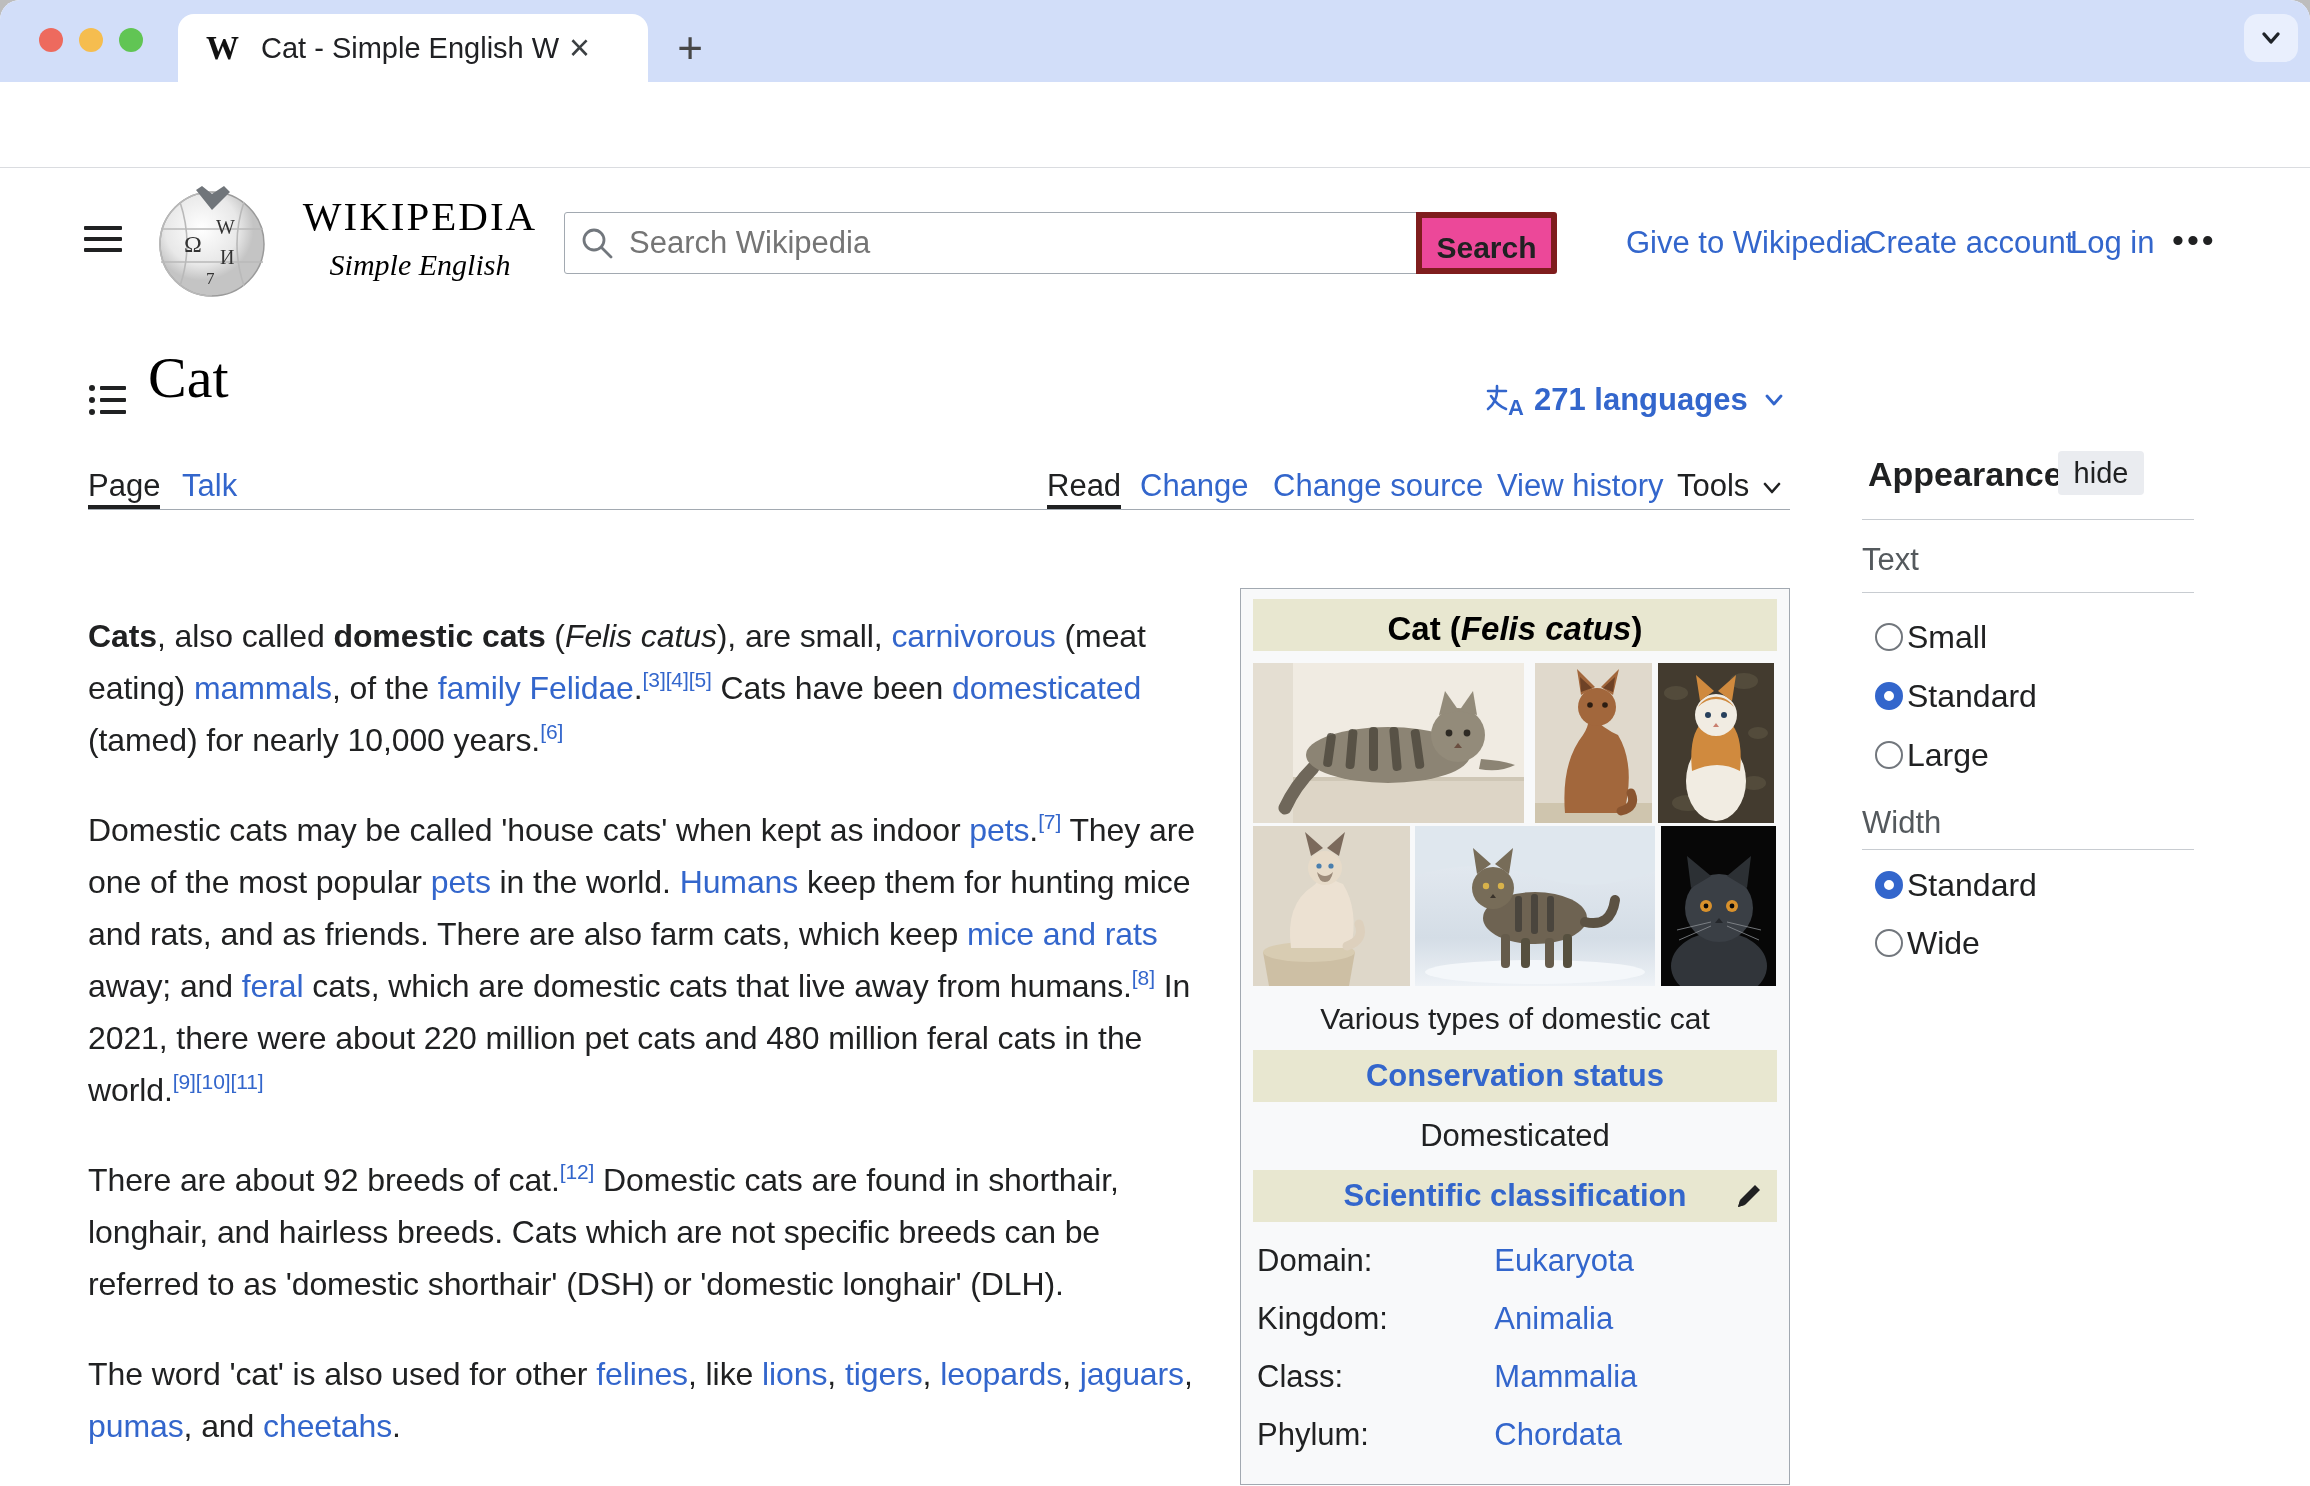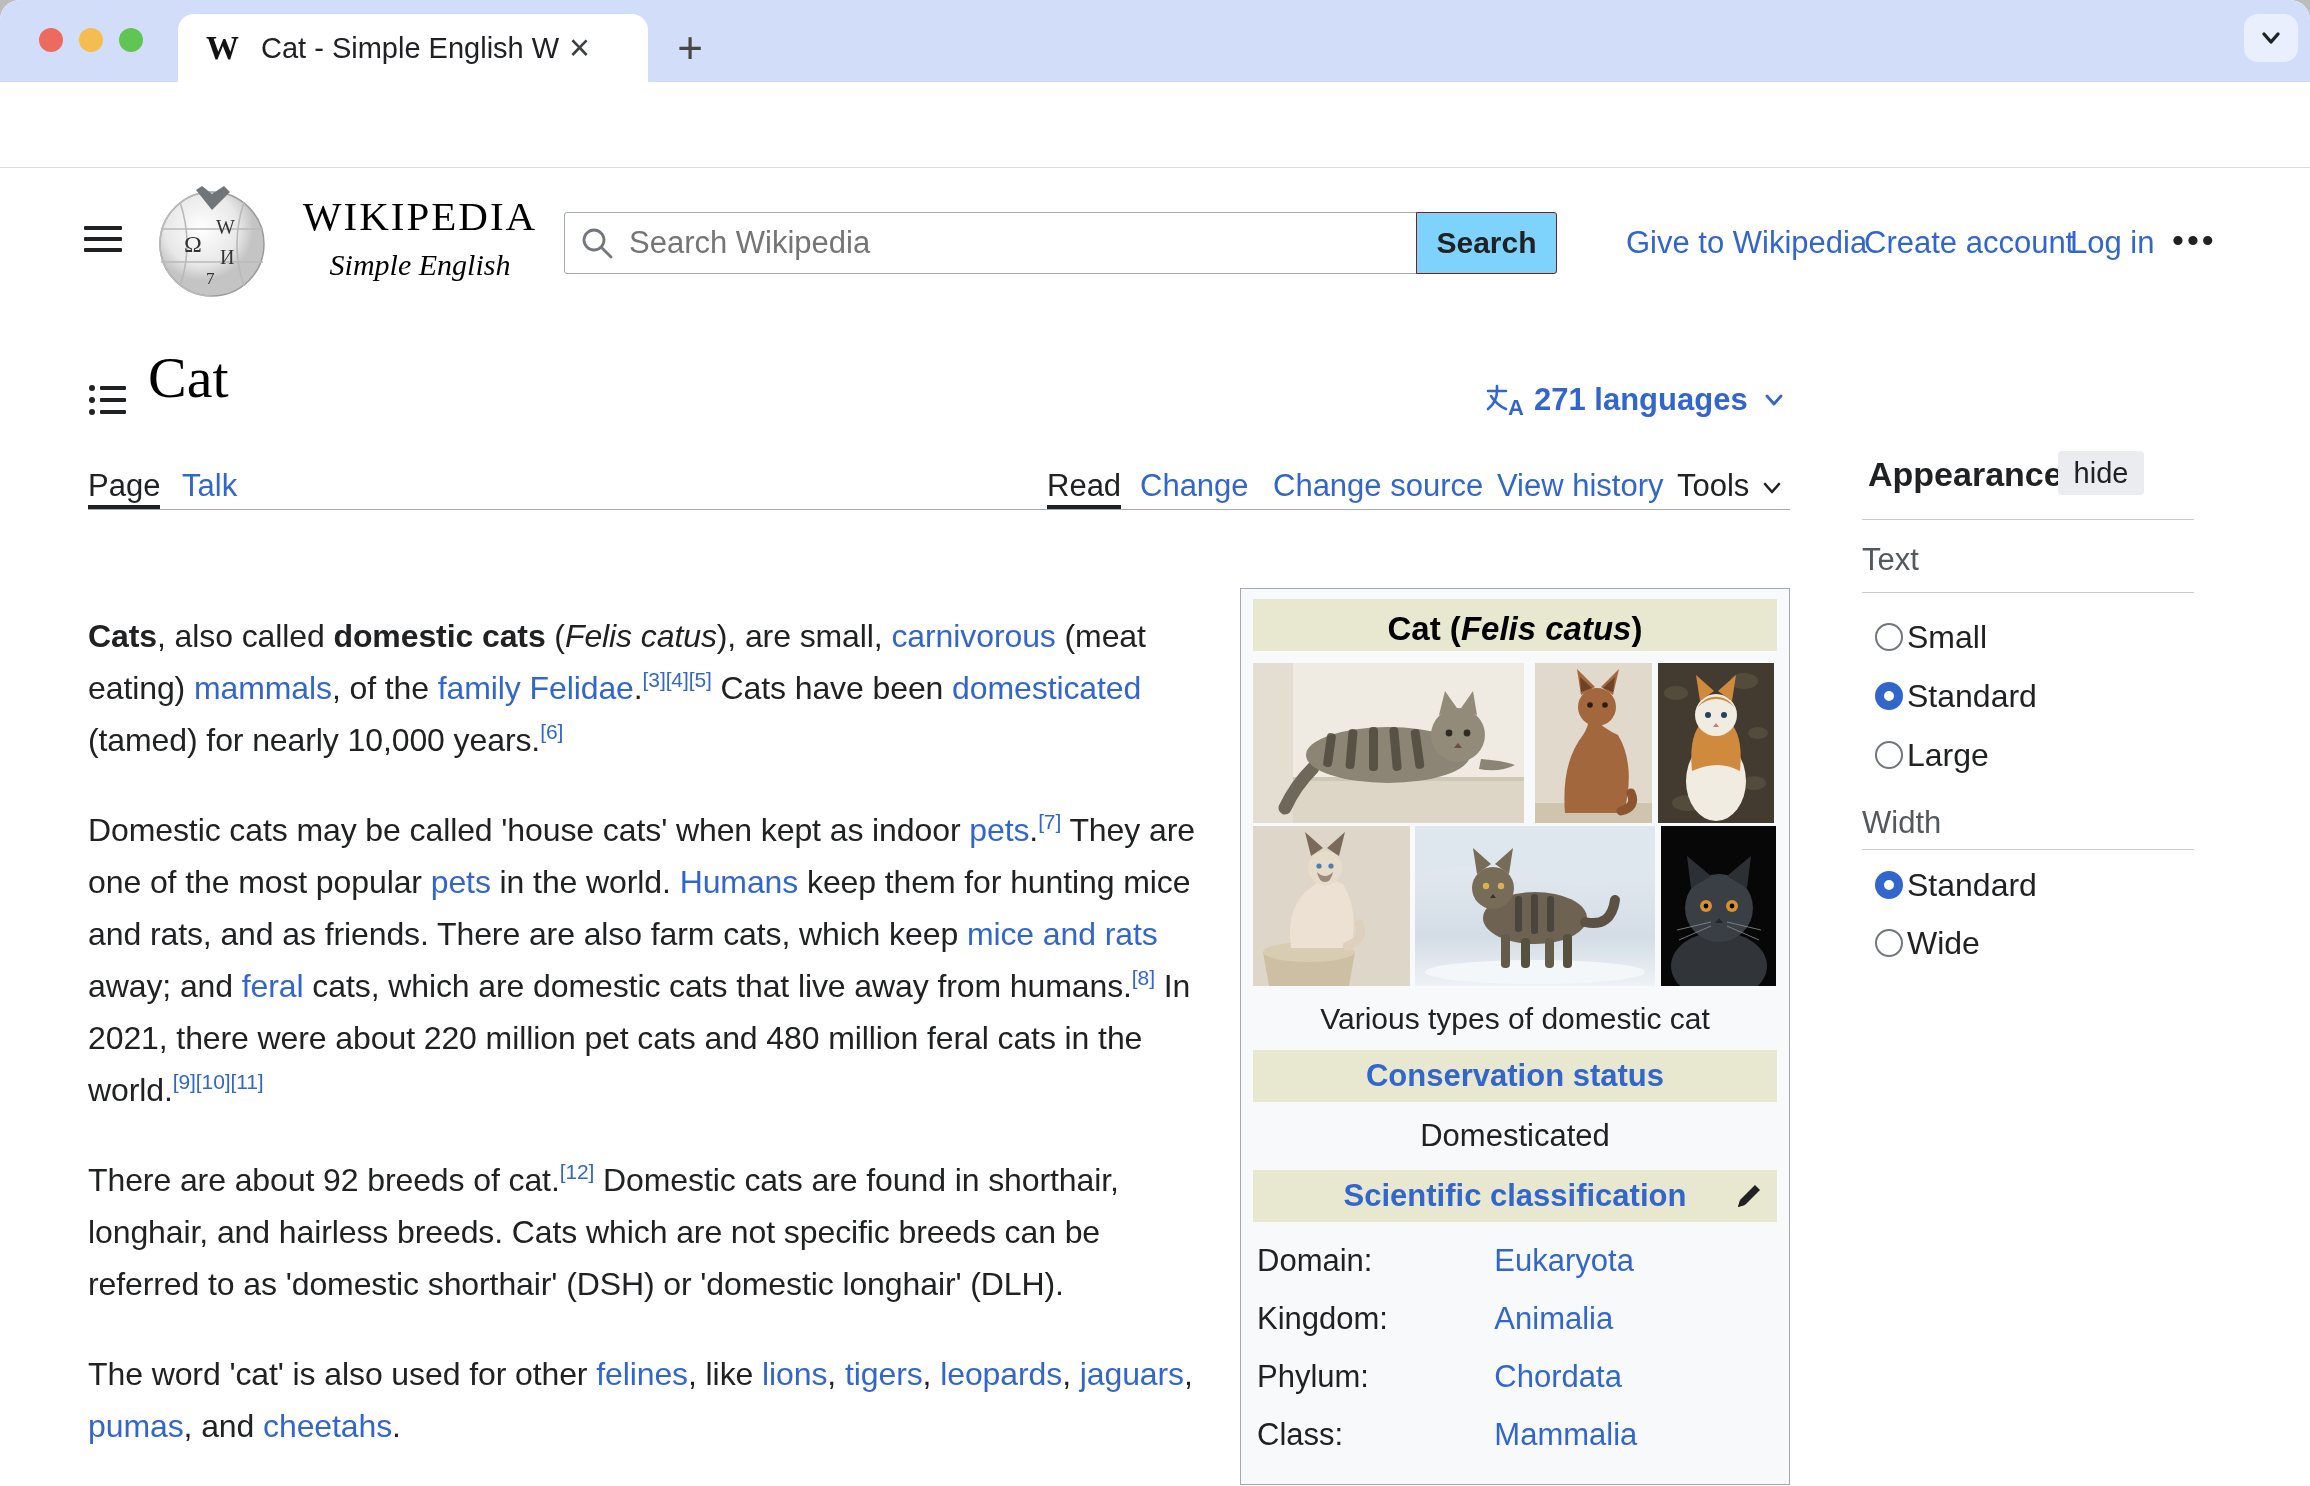--- a/index.html
+++ b/index.html
@@ -33,21 +33,21 @@
   
   .page{position:absolute;left:0;top:168px;width:2310px;height:1318px;background:#fff;overflow:hidden;}
   .burger{position:absolute;left:84px;top:58px;width:38px;height:28px;}
   .burger span{display:block;height:4px;background:#202122;margin-bottom:7px;border-radius:1px;}
   .globe{position:absolute;left:154px;top:16px;}
   .logotext{position:absolute;left:290px;top:24px;width:260px;text-align:center;}
   .logotext .big{font-family:"Liberation Serif",serif;font-size:41px;letter-spacing:2px;color:#000;}
   .logotext .small{font-family:"Liberation Serif",serif;font-style:italic;font-size:30px;color:#000;margin-top:8px;}
   .searchbox{position:absolute;left:564px;top:44px;width:853px;height:62px;border:1px solid #a2a9b1;border-radius:3px 0 0 3px;box-sizing:border-box;display:flex;align-items:center;background:#fff;}
   .searchbox input{border:none;outline:none;font-size:31px;font-family:"Liberation Sans",sans-serif;color:#202122;flex:1;margin-left:12px;background:transparent;}
-  .searchbtn{position:absolute;left:1416px;top:44px;width:141px;height:62px;border:1px solid #7f1d1d;border-radius:0 3px 3px 0;box-sizing:border-box;background:#7dd3fc;font-size:30px;font-weight:bold;color:#202122;text-align:center;line-height:60px;}
+  .searchbtn{position:absolute;left:1416px;top:44px;width:141px;height:62px;border:6px solid #7f1d1d;border-radius:0 3px 3px 0;box-sizing:border-box;background:#ec4899;font-size:30px;font-weight:bold;color:#202122;text-align:center;line-height:60px;}
   .hlink{position:absolute;top:57px;font-size:31px;color:#3366cc;white-space:nowrap;}
   .hdots{position:absolute;left:2172px;top:53px;font-size:34px;color:#202122;letter-spacing:3px;}
   
   .tocicon{position:absolute;left:88px;top:214px;}
   .pagetitle{position:absolute;left:148px;top:176px;font-family:"Liberation Serif",serif;font-size:58px;color:#000;}
   .langchip{position:absolute;left:1486px;top:214px;display:flex;align-items:center;}
   .langchip .lab{font-size:31px;font-weight:bold;color:#3366cc;margin-left:10px;margin-right:14px;}
   
   .tabrow{position:absolute;left:88px;top:300px;width:1702px;height:41px;border-bottom:1px solid #a2a9b1;}
   .ptab{position:absolute;top:0;height:37px;font-size:31px;white-space:nowrap;}
@@ -452,24 +452,24 @@
       <div class="ib-table">
         <div class="ib-tr">
           <span class="k">Domain:</span>
           <span class="v">Eukaryota</span>
         </div>
         <div class="ib-tr">
           <span class="k">Kingdom:</span>
           <span class="v">Animalia</span>
         </div>
         <div class="ib-tr">
+          <span class="k">Class:</span>
+          <span class="v">Mammalia</span>
+        </div>
+        <div class="ib-tr">
           <span class="k">Phylum:</span>
           <span class="v">Chordata</span>
         </div>
-        <div class="ib-tr">
-          <span class="k">Class:</span>
-          <span class="v">Mammalia</span>
-        </div>
       </div>
     </div>
 
   </div>
 </div>
 
 </body></html>

